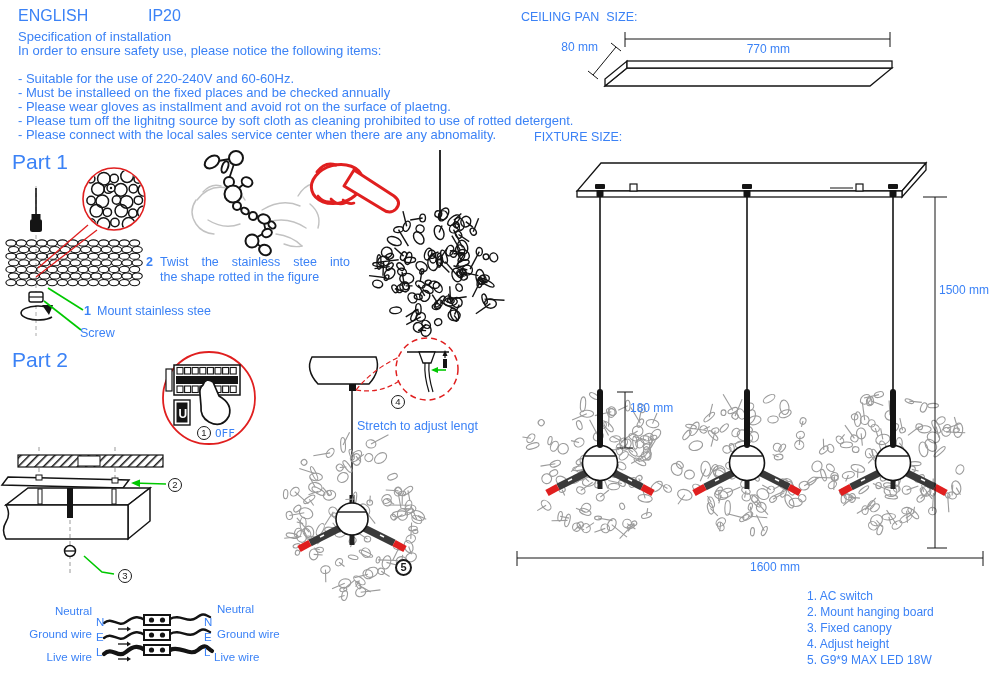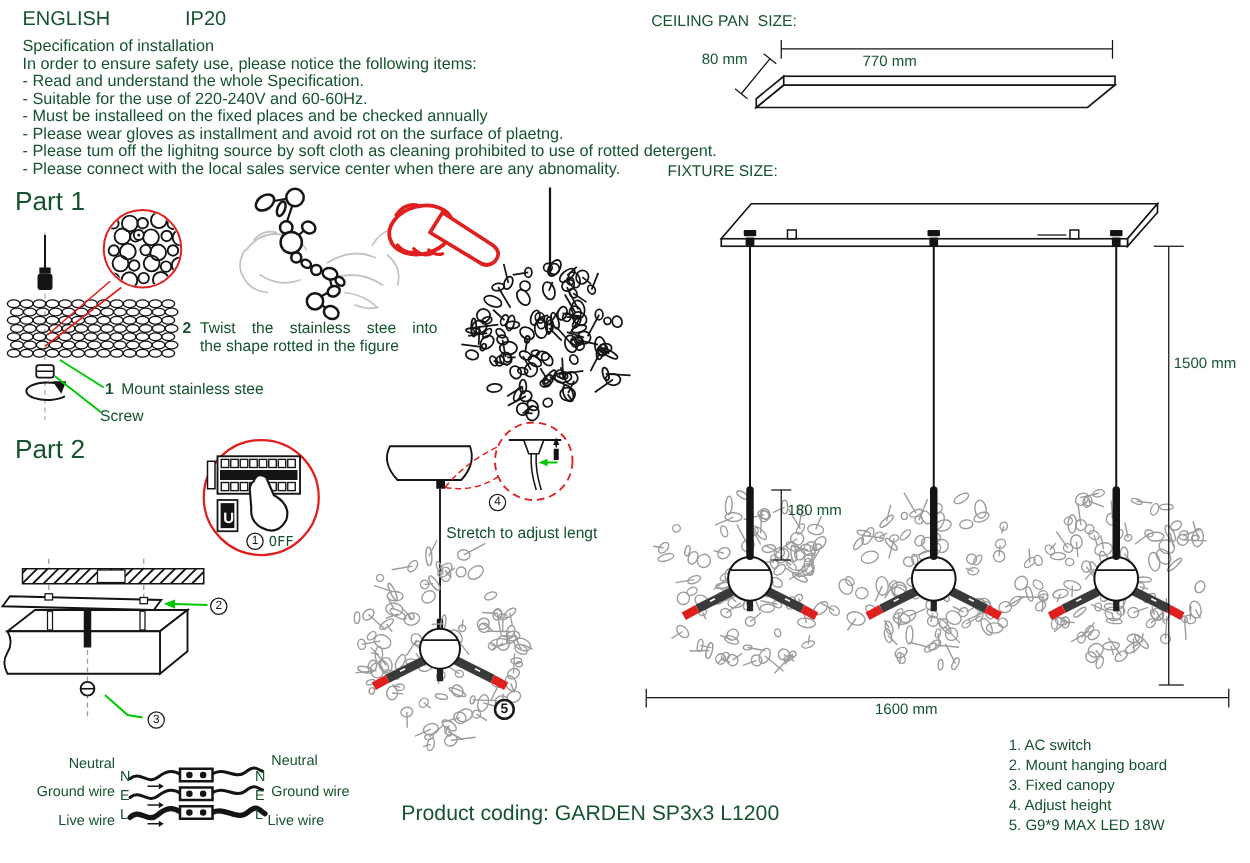--- a/index.html
+++ b/index.html
@@ -1,33 +1,33 @@
 <!DOCTYPE html>
 <html><head>
 <meta charset="utf-8">
 <style>
   *{margin:0;padding:0;box-sizing:border-box}
   html,body{background:#fff}
   body{width:1000px;height:690px;font-family:"Liberation Sans",sans-serif;color:#1a1a1a}
   #page{position:relative;width:1000px;height:690px;background:#fff;overflow:hidden}
   #art{position:absolute;left:0;top:0}
-  .t{position:absolute;white-space:pre;color:#14532d;line-height:1.2}
+  .t{position:absolute;white-space:pre;color:#3b82f6;line-height:1.2}
   .s105{font-size:13px}
   .s115{font-size:11.5px}
   .s12{font-size:12px}
   .s125{font-size:12.5px}
   .s13{font-size:12.5px}
   .s16{font-size:16px}
   .s17{font-size:17px}
   .s21{font-size:21px}
   .circ{position:absolute;width:14px;height:14px;border:1.2px solid #1a1a1a;border-radius:50%;
         font-size:9.5px;line-height:11.5px;text-align:center;background:#fff;color:#1a1a1a}
   .circ.bold{width:17px;height:17px;border-width:2px;font-size:11px;line-height:13px;font-weight:bold}
   .right{text-align:right}
-  .center{text-align:left}
+  .center{text-align:right}
   .mono{font-family:"DejaVu Sans Mono",monospace;font-weight:normal;font-size:11px}
   .ws{word-spacing:3px}
 </style>
 </head>
 <body>
 
 <div id="page">
 
   <svg id="art" width="1000" height="690" viewBox="0 0 1000 690">
     <defs>
@@ -1090,21 +1090,20 @@
           <circle cx="162.5" cy="650" r="2.6" fill="#141414"></circle>
       </g>
     </g>
   </svg>
 
   <div class="t s16" style="left:18px;top:6px">ENGLISH</div>
   <div class="t s16" style="left:148px;top:6px">IP20</div>
 
   <div class="t s105" style="left:18px;top:29px">Specification of installation</div>
   <div class="t s105" style="left:18px;top:43px">In order to ensure safety use, please notice the following items:</div>
-  <div class="t s105" style="left:18px;top:57px">- Read and understand the whole Specification.</div>
   <div class="t s105" style="left:18px;top:71px">- Suitable for the use of 220-240V and 60-60Hz.</div>
   <div class="t s105" style="left:18px;top:85px">- Must be installeed on the fixed places and be checked annually</div>
   <div class="t s105" style="left:18px;top:99px">- Please wear gloves as installment and avoid rot on the surface of plaetng.</div>
   <div class="t s105" style="left:18px;top:113px">- Please tum off the lighitng source by soft cloth as cleaning prohibited to use of rotted detergent.</div>
   <div class="t s105" style="left:18px;top:127px">- Please connect with the local sales service center when there are any abnomality.</div>
 
   <div class="t s21" style="left:12px;top:149px">Part 1</div>
   <div class="t s125" style="left:146px;top:255px;font-weight:bold">2</div>
   <div class="t s125 ws" style="left:160px;top:255px">Twist  the  stainless  stee  into</div>
   <div class="t s125" style="left:160px;top:270px">the shape rotted in the figure</div>
@@ -1129,21 +1128,20 @@
   <div class="t s12" style="left:939px;top:283px">1500 mm</div>
   <div class="t s12" style="left:630px;top:401px">180 mm</div>
   <div class="t s12 center" style="left:700px;top:560px;width:100px">1600 mm</div>
 
   <div class="t s12" style="left:807px;top:589px">1. AC switch</div>
   <div class="t s12" style="left:807px;top:605px">2. Mount hanging board</div>
   <div class="t s12" style="left:807px;top:621px">3. Fixed canopy</div>
   <div class="t s12" style="left:807px;top:637px">4. Adjust height</div>
   <div class="t s12" style="left:807px;top:653px">5. G9*9 MAX LED 18W</div>
 
-  <div class="t s17" style="left:321px;top:641px">Product coding: GARDEN SP3x3 L1200</div>
 
   <div class="t s115 right" style="left:8px;top:605px;width:84px">Neutral</div>
   <div class="t s115 right" style="left:8px;top:628px;width:84px">Ground wire</div>
   <div class="t s115 right" style="left:8px;top:651px;width:84px">Live wire</div>
   <div class="t s115" style="left:96px;top:616px">N</div>
   <div class="t s115" style="left:96px;top:631px">E</div>
   <div class="t s115" style="left:96px;top:646px">L</div>
   <div class="t s115" style="left:204px;top:616px">N</div>
   <div class="t s115" style="left:204px;top:631px">E</div>
   <div class="t s115" style="left:204px;top:646px">L</div>

